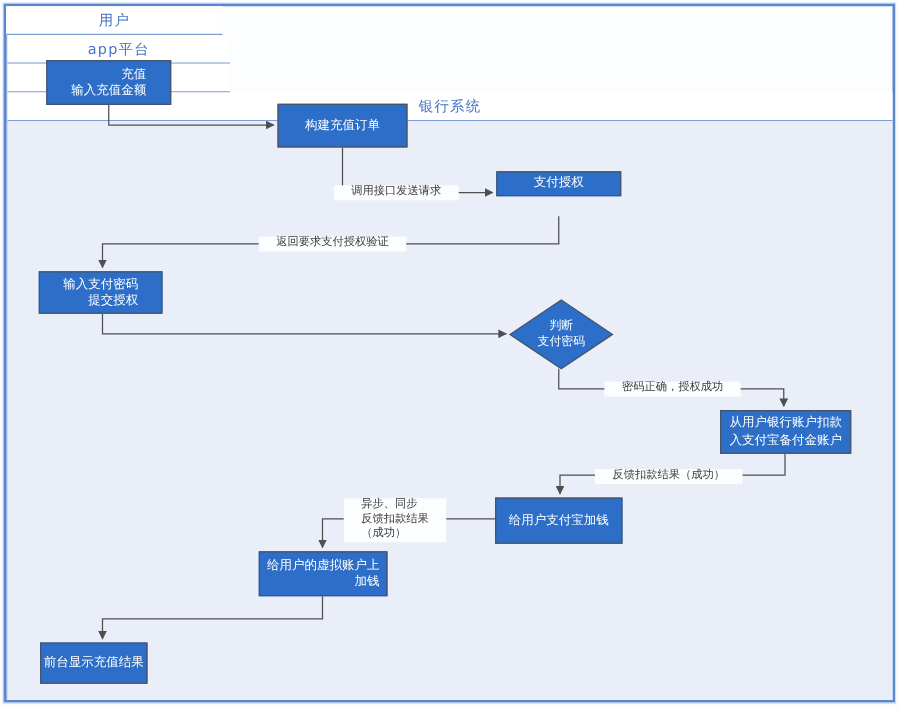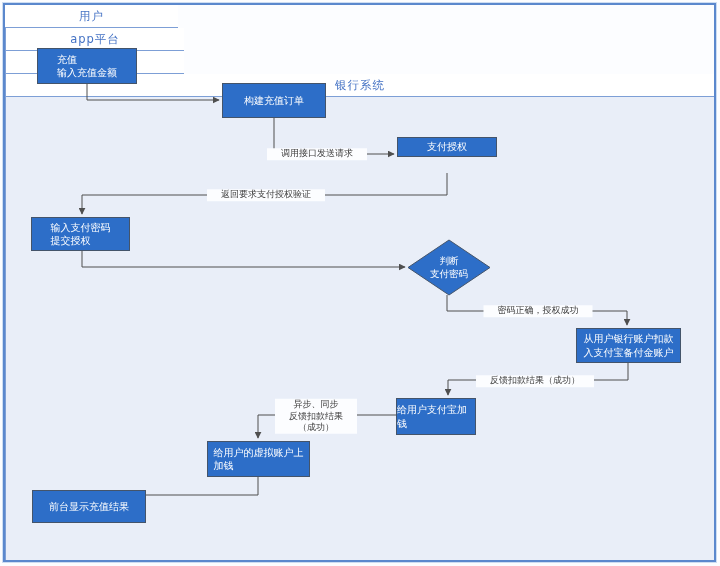--- a/index.html
+++ b/index.html
@@ -44,42 +44,42 @@
     stroke-width: 1;
   }
   
   .node {
     position: absolute; z-index: 3;
     background: var(--node-fill, #2d6ec8);
     border: 1px solid var(--node-border, #44546a);
     box-sizing: border-box;
     color: #ffffff; font-size: 10px; line-height: 13.5px;
     display: flex; align-items: center; justify-content: center;
-    text-align: left; white-space: pre-line;
+    text-align: right; white-space: pre-line;
   }
   .diamond-shape { position: absolute; z-index: 3; overflow: visible; }
   .diamond-shape polygon {
     fill: var(--node-fill, #2d6ec8);
     stroke: var(--node-border, #44546a);
     stroke-width: 1;
   }
   .diamond-label {
     position: absolute; z-index: 4;
     color: #ffffff; font-size: 9.5px; line-height: 12.5px;
     display: flex; align-items: center; justify-content: center;
     text-align: center; white-space: pre-line;
   }
   
   .edge-label {
     position: absolute; z-index: 4;
     transform: translate(-50%, -50%);
     background: var(--page-bg, #fcfdff);
     color: var(--label-text, #3c3c3c);
     font-size: 9px; line-height: 11.5px;
-    padding: 0 14px; text-align: center; white-space: pre-line;
+    padding: 0 14px; white-space: pre-line;
   }
 </style>
 </head>
 <body>
 
 <div id="canvas">
 
   <div id="frame">
     <div class="lane">
       <div class="lane-header">用户</div>
@@ -127,26 +127,26 @@
 
   <svg class="diamond-shape" style="left:408px; top:240px;" width="82" height="55">
     <polygon points="41,0 82,27.5 41,55 0,27.5"></polygon>
   </svg>
   <div class="diamond-label" style="left:408px; top:240px; width:82px; height:55px;">判断
 支付密码</div>
 
   <div class="node" style="left:576px; top:328px; width:105px; height:35px;">从用户银行账户扣款
 入支付宝备付金账户</div>
 
-  <div class="node" style="left:396px; top:398px; width:80px; height:37px;">给用户支付宝加钱</div>
+  <div class="node" style="left:396px; top:398px; width:102px; height:37px;">给用户支付宝加钱</div>
 
   <div class="node" style="left:207px; top:441px; width:103px; height:36px;">给用户的虚拟账户上
 加钱</div>
 
-  <div class="node" style="left:32px; top:490px; width:114px; height:33px;">前台显示充值结果</div>
+  <div class="node" style="left:32px; top:514px; width:86px; height:33px;">前台显示充值结果</div>
 
   <div class="edge-label" style="left:317px; top:154px;">调用接口发送请求</div>
 
   <div class="edge-label" style="left:266px; top:195px;">返回要求支付授权验证</div>
 
   <div class="edge-label" style="left:538px; top:311px;">密码正确，授权成功</div>
 
   <div class="edge-label" style="left:535px; top:381px;">反馈扣款结果（成功）</div>
 
   <div class="edge-label" style="left:316px; top:416px;">异步、同步

